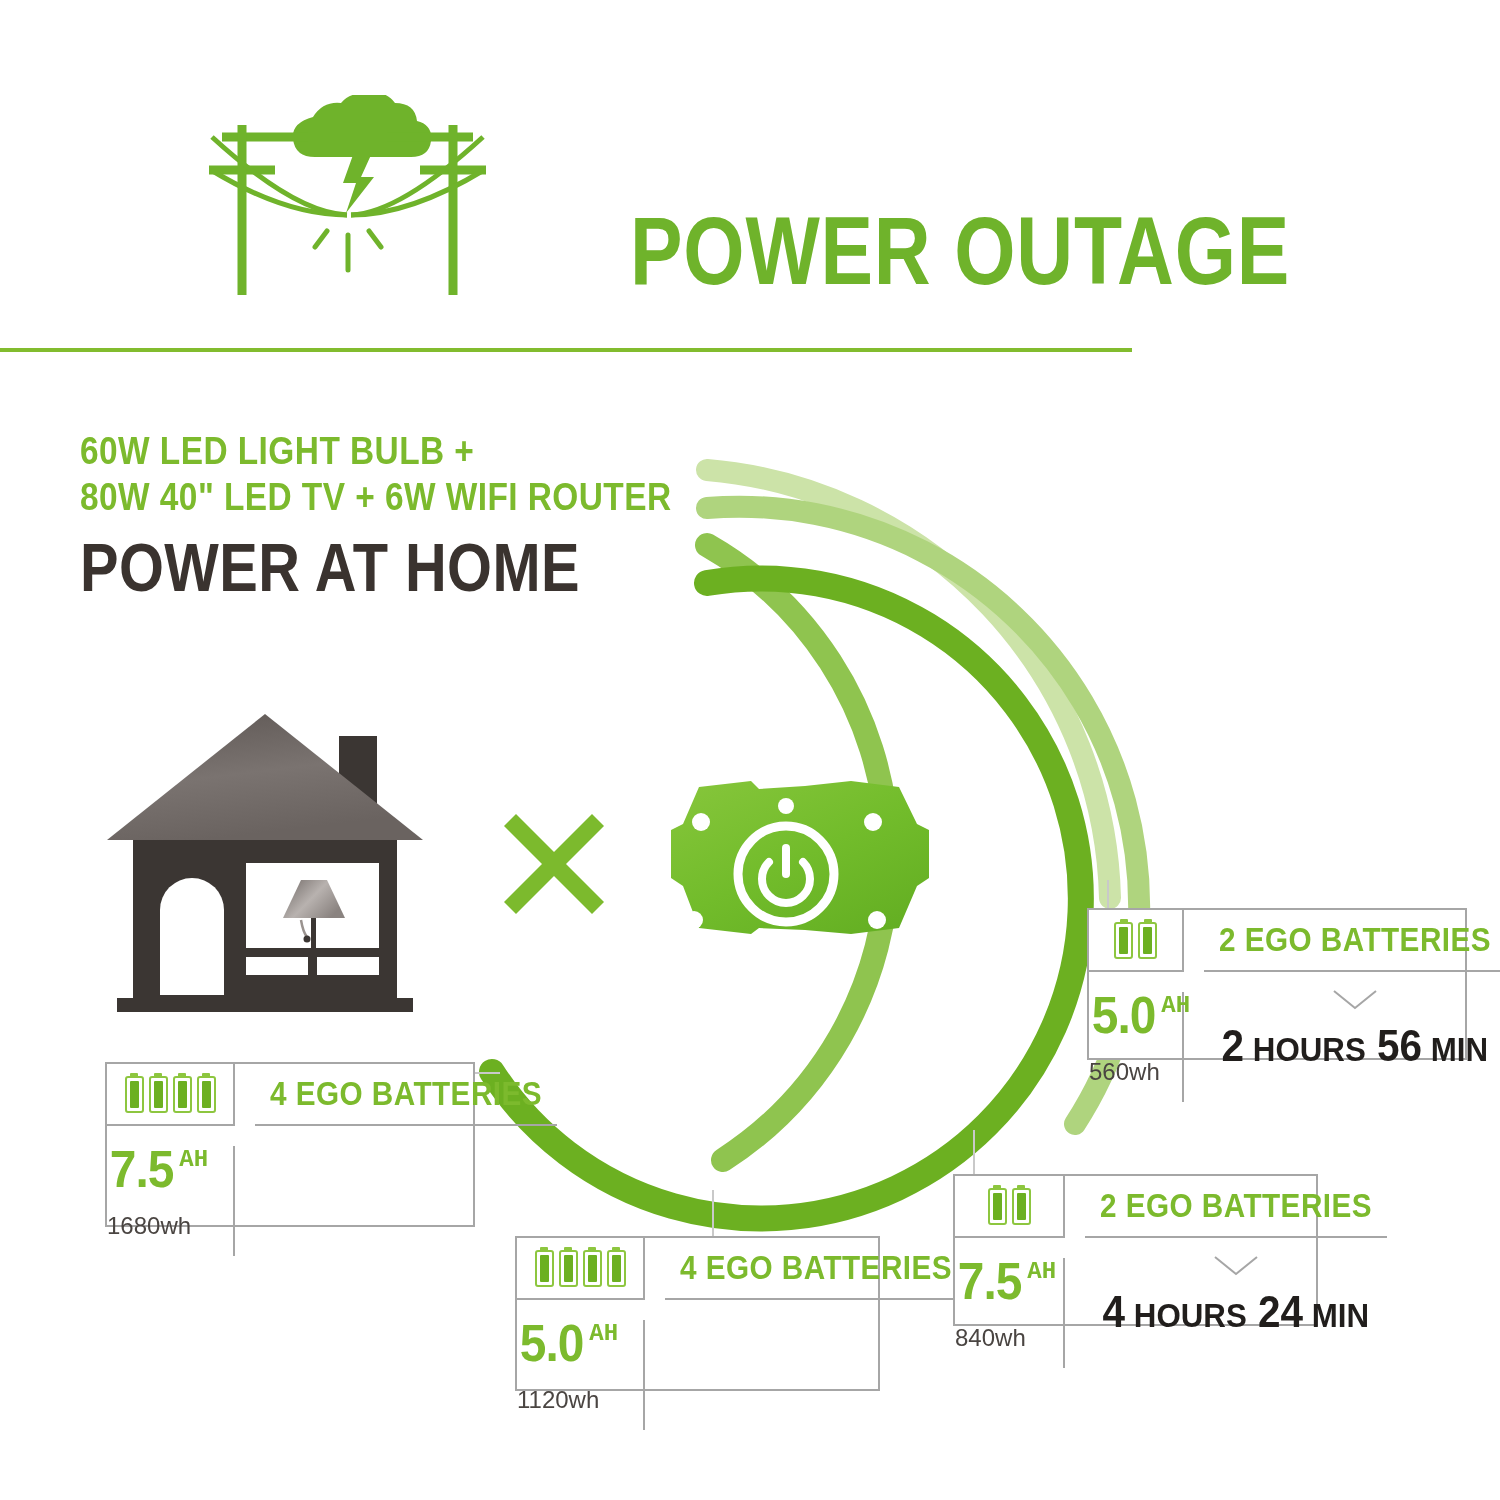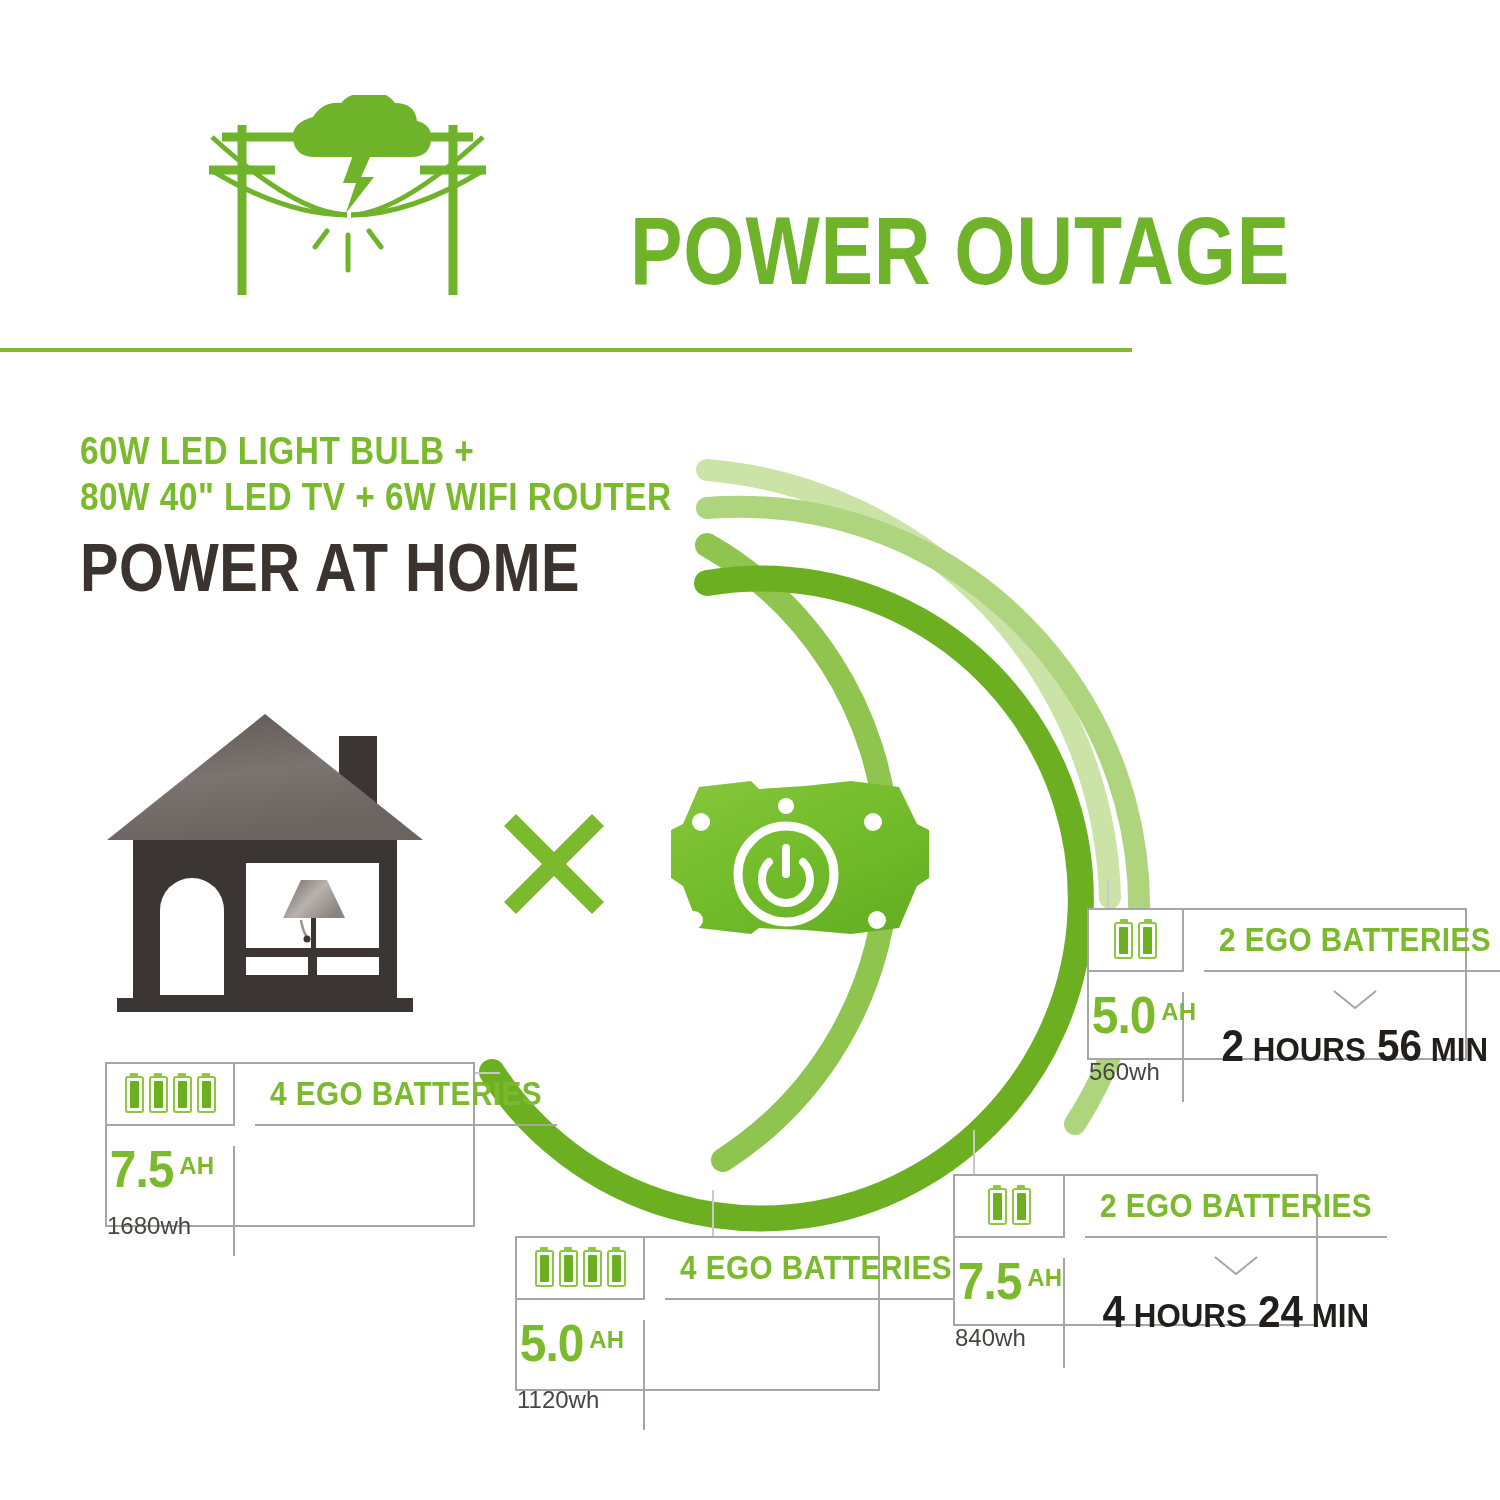--- a/index.html
+++ b/index.html
@@ -172,26 +172,26 @@
     font-family: "Liberation Sans Narrow", "Liberation Sans", sans-serif;
     font-weight: bold;
     font-size: 52px;
     line-height: 46px;
     letter-spacing: -1px;
     display: inline-block;
     transform: scaleX(0.92);
   }
   .ah-unit {
     color: #7CBA2D;
-    font-family: Liberation Sans, sans-serif;
+    font-family: Liberation Mono, monospace;
     font-weight: bold;
     font-size: 24px;
     line-height: 24px;
     margin-left: 3px;
-    margin-top: 8px;
+    margin-top: 2px;
   }
   .wh-value {
     color: #4A4542;
     font-family: "Liberation Sans", sans-serif;
     font-size: 24px;
     line-height: 28px;
     margin-top: 20px;
   }
   .cell-runtime {
     grid-column: 2;

